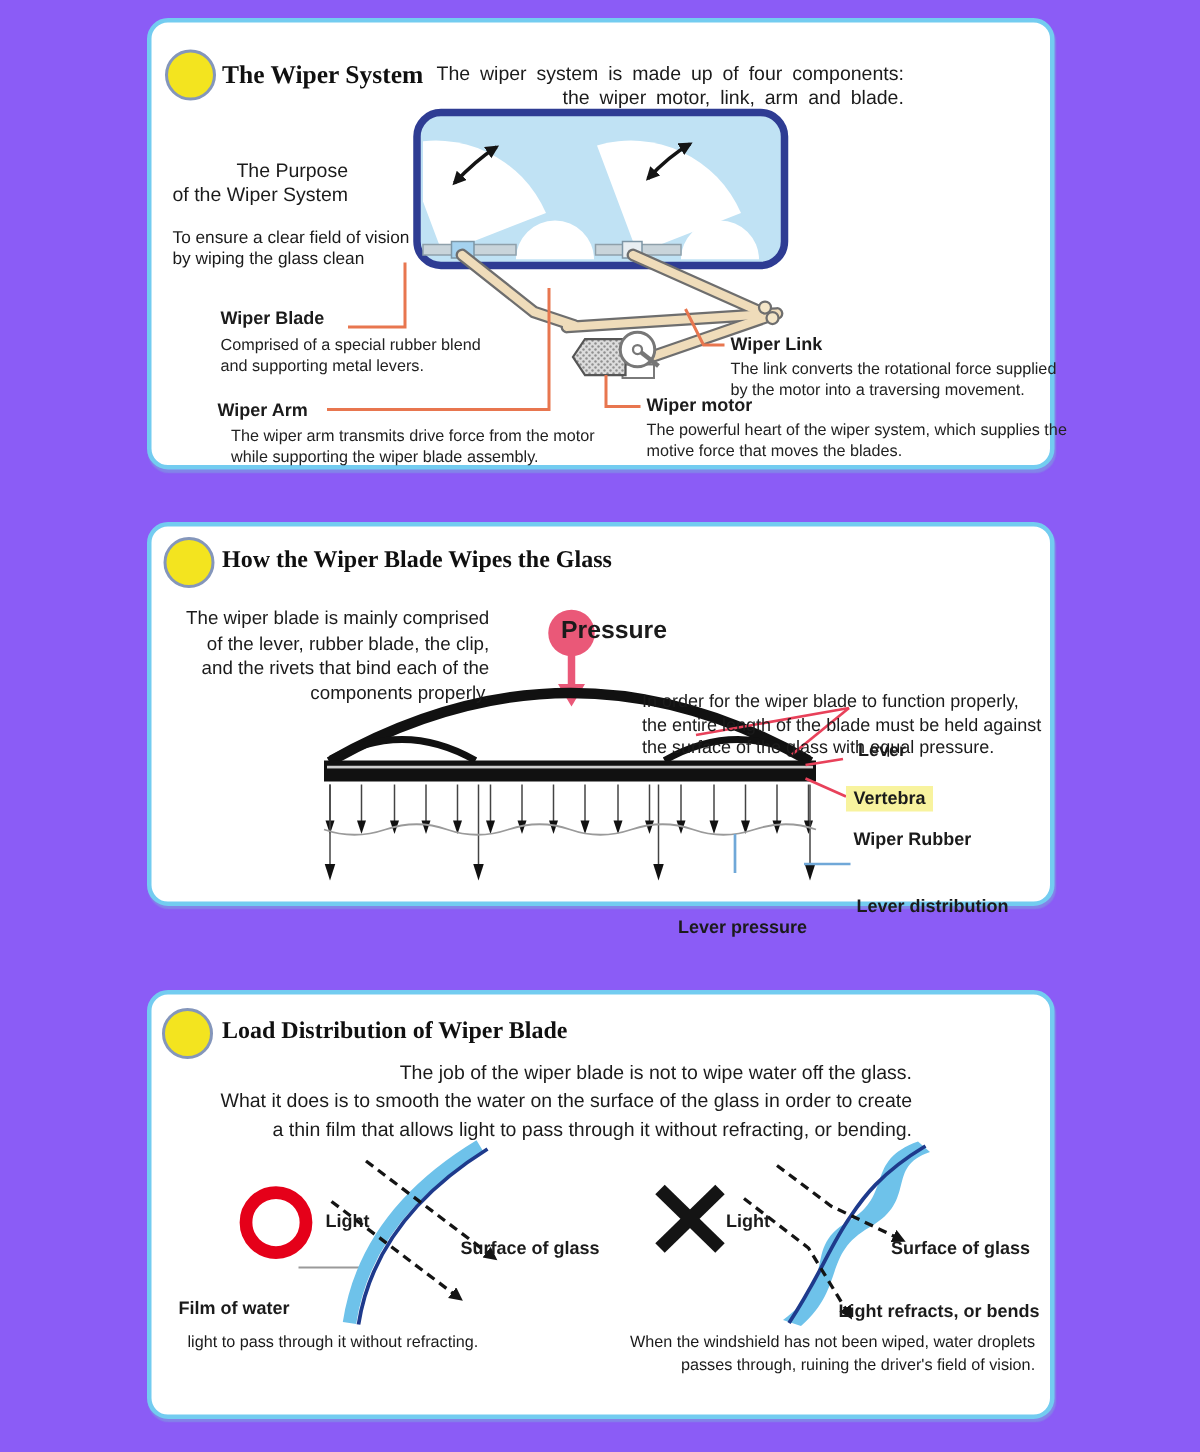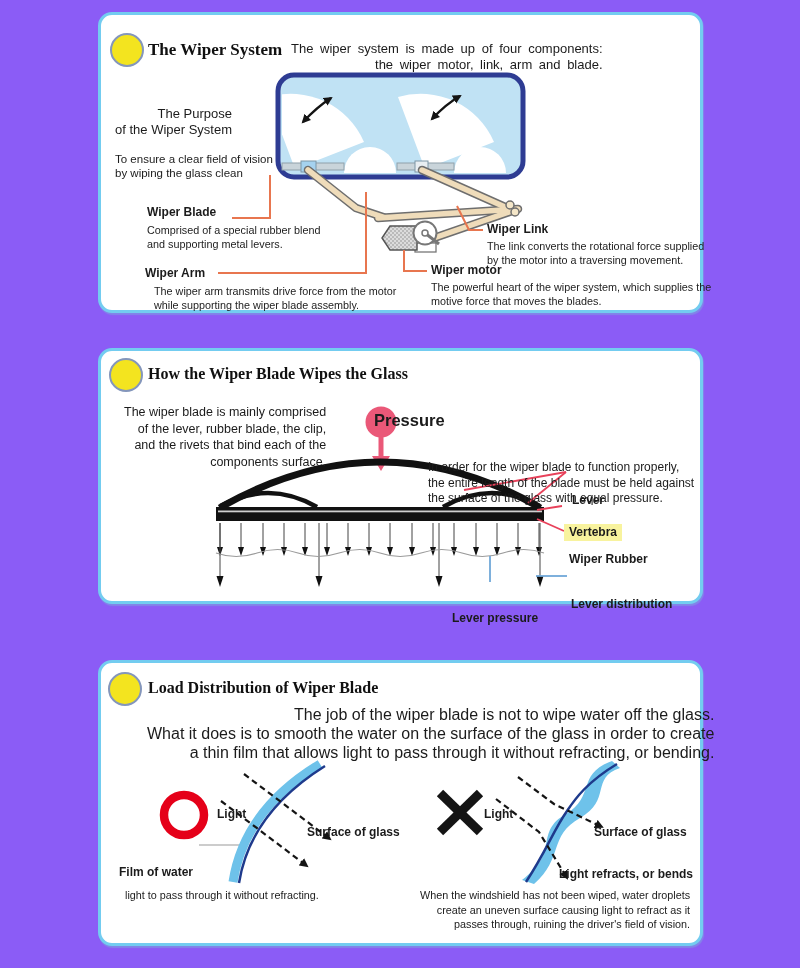--- a/index.html
+++ b/index.html
@@ -212,51 +212,50 @@
     <div>The powerful heart of the wiper system, which supplies the</div>
     <div>motive force that moves the blades.</div>
   </div>
 
   <div class="bullet" style="left:109px;top:358px;width:34px;height:34px;"></div>
   <div class="stitle" style="left:148px;top:365px;font-size:16px;">How the Wiper Blade Wipes the Glass</div>
   <div class="t b" style="left:124px;top:404px;font-size:12.5px;line-height:16.5px;">
     <div>The wiper blade is mainly comprised</div>
     <div>of the lever, rubber blade, the clip,</div>
     <div>and the rivets that bind each of the</div>
-    <div>components surface.</div>
+    <div>components properly.</div>
   </div>
   <div class="t" style="left:345px;top:411px;font-size:16.5px;font-weight:bold;margin-left:29px;">Pressure</div>
   <div class="t" style="left:428px;top:416px;font-size:12px;line-height:15.5px;margin-top:44px;">
     <div>In order for the wiper blade to function properly,</div>
     <div>the entire length of the blade must be held against</div>
     <div>the surface of the glass with equal pressure.</div>
   </div>
   <div class="t lbl2" style="left:572px;top:465px;">Lever</div>
   <div class="t lbl2" style="left:564px;top:496px;">
     <span class="hl">Vertebra</span>
   </div>
   <div class="t lbl2" style="left:569px;top:524px;">Wiper Rubber</div>
   <div class="t lbl2" style="left:571px;top:569px;">Lever distribution</div>
   <div class="t lbl2" style="left:452px;top:583px;">Lever pressure</div>
 
   <div class="bullet" style="left:108px;top:672px;width:34px;height:34px;"></div>
   <div class="stitle" style="left:148px;top:679px;font-size:16px;">Load Distribution of Wiper Blade</div>
-  <div class="t b" style="left:147px;top:705px;font-size:16px;line-height:19px;">
+  <div class="t b" style="left:147px;top:705px;font-size:13px;line-height:19px;">
     <div>The job of the wiper blade is not to wipe water off the glass.</div>
     <div>What it does is to smooth the water on the surface of the glass in order to create</div>
     <div>a thin film that allows light to pass through it without refracting, or bending.</div>
   </div>
   <div class="t lbl2" style="left:217px;top:779px;">Light</div>
   <div class="t lbl2" style="left:307px;top:797px;">Surface of glass</div>
   <div class="t lbl2" style="left:119px;top:837px;">Film of water</div>
   <div class="t b" style="left:125px;top:888px;font-size:10.8px;line-height:14.5px;">
     <div>light to pass through it without refracting.</div>
   </div>
   <div class="t lbl2" style="left:484px;top:779px;">Light</div>
   <div class="t lbl2" style="left:594px;top:797px;">Surface of glass</div>
   <div class="t lbl2" style="left:559px;top:839px;">Light refracts, or bends</div>
   <div class="t b" style="left:420px;top:888px;font-size:10.8px;line-height:14.5px;">
     <div>When the windshield has not been wiped, water droplets</div>
-    <div>create an uneven surface causing light to refract as it</div>
     <div>passes through, ruining the driver's field of vision.</div>
   </div>
 
 </div>
 
 </body></html>

